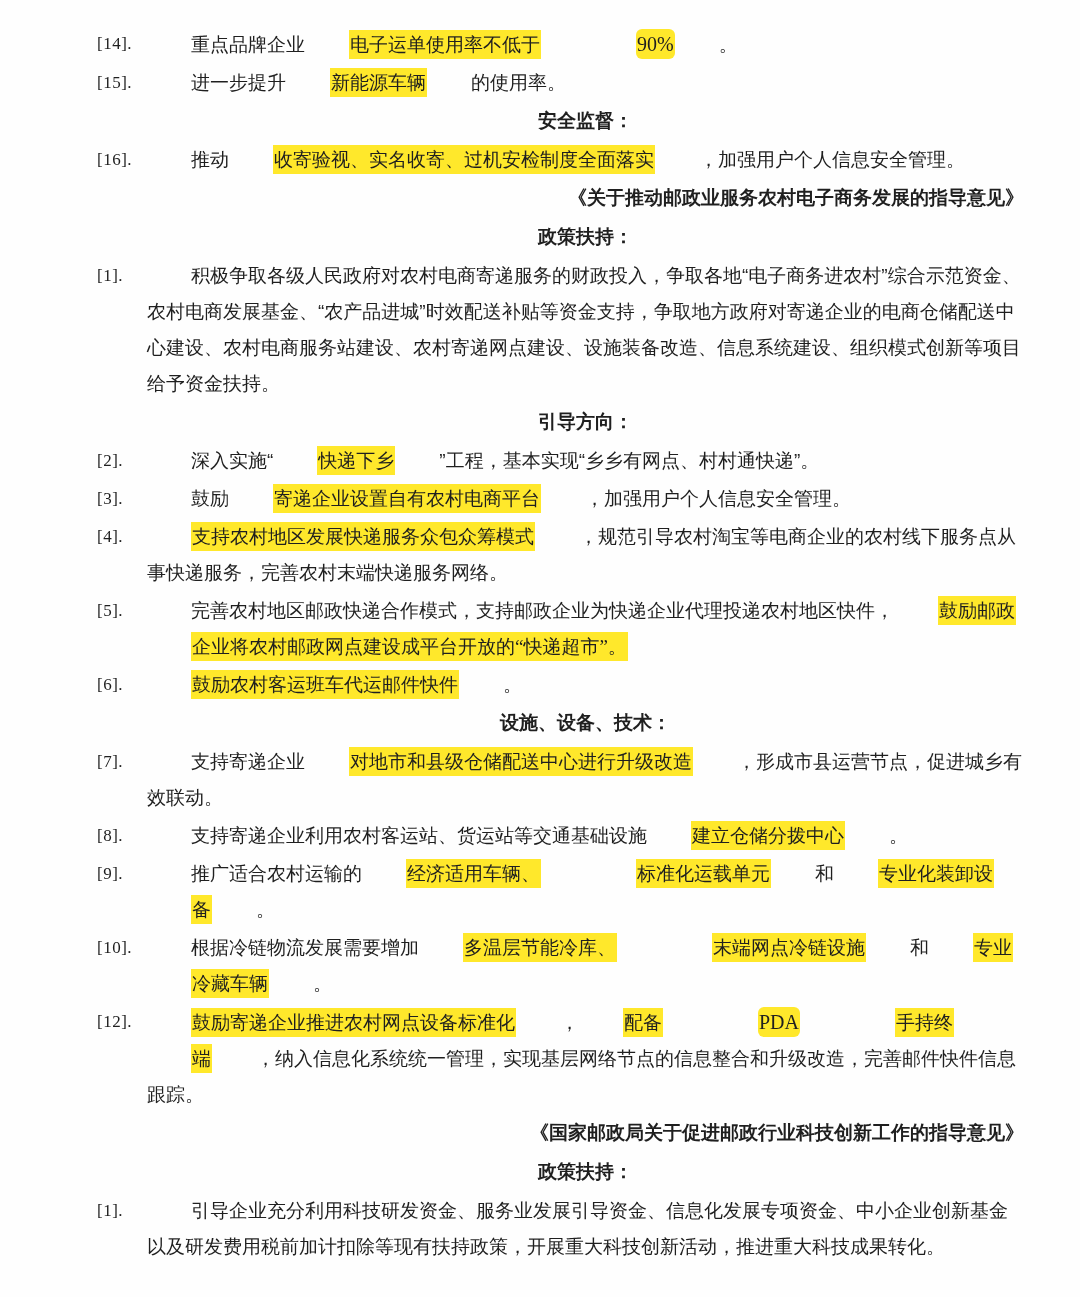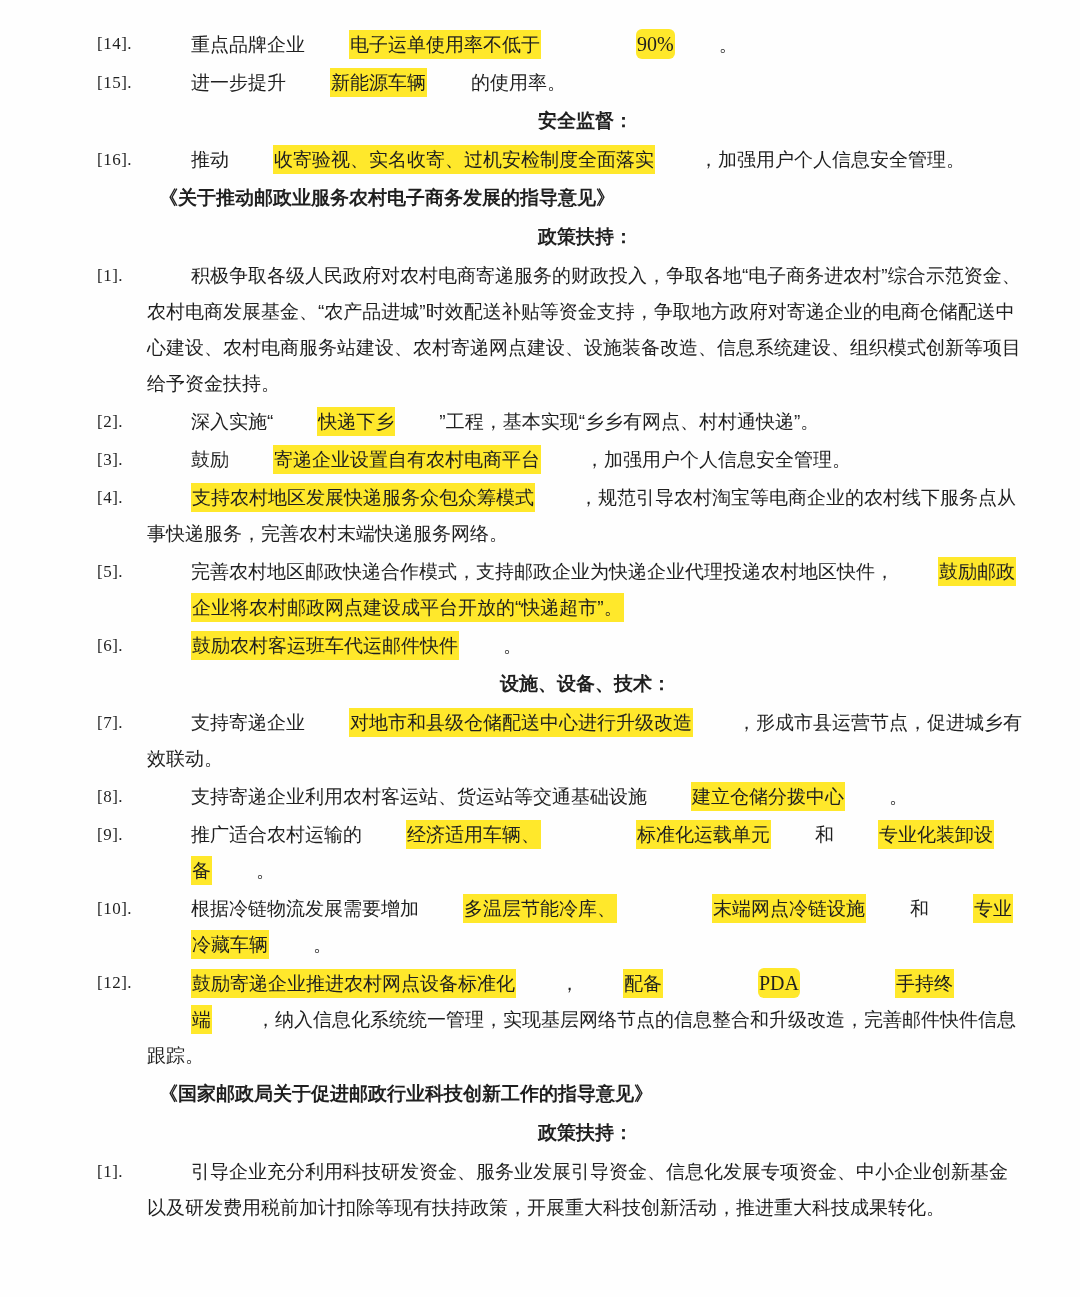--- a/index.html
+++ b/index.html
@@ -34,27 +34,29 @@
     padding-left:50px;
     margin-top:1px;
     margin-bottom:3px;
     text-align:center;
   }
   .title{
     font-weight:bold;
     padding-left:62px;
     margin-top:1px;
     margin-bottom:3px;
+    text-align:right;
   }
   .seg{white-space:pre-wrap;margin-left:44px;}
   .seg.hl{
     background:var(--hl);
     padding:4px 1px;
     -webkit-box-decoration-break:clone;
     box-decoration-break:clone;
+    font-family:Liberation Serif, serif;
   }
   .seg.latin{
     font-family:"Liberation Serif","DejaVu Serif",serif;
     font-size:20px;
     border-radius:6px;
   }
   .seg.gap{
     display:inline-block;
     width:7px;
   }
@@ -76,20 +78,21 @@
       <div class="block item">
         <span class="num">[16].</span>
         <div class="body"><span class="seg">推动</span><span class="seg hl">收寄验视、实名收寄、过机安检制度全面落实</span><span class="seg">，加强用户个人信息安全管理。</span></div>
       </div>
       <div class="block title"><span>《关于推动邮政业服务农村电子商务发展的指导意见》</span></div>
       <div class="block heading"><span>政策扶持：</span></div>
       <div class="block item">
         <span class="num">[1].</span>
         <div class="body"><span class="seg">积极争取各级人民政府对农村电商寄递服务的财政投入，争取各地“电子商务进农村”综合示范资金、农村电商发展基金、“农产品进城”时效配送补贴等资金支持，争取地方政府对寄递企业的电商仓储配送中心建设、农村电商服务站建设、农村寄递网点建设、设施装备改造、信息系统建设、组织模式创新等项目给予资金扶持。</span></div>
       </div>
+      <div class="block heading"><span>引导方向：</span></div>
       <div class="block item">
         <span class="num">[2].</span>
         <div class="body"><span class="seg">深入实施“</span><span class="seg hl">快递下乡</span><span class="seg">”工程，基本实现“乡乡有网点、村村通快递”。</span></div>
       </div>
       <div class="block item">
         <span class="num">[3].</span>
         <div class="body"><span class="seg">鼓励</span><span class="seg hl">寄递企业设置自有农村电商平台</span><span class="seg">，加强用户个人信息安全管理。</span></div>
       </div>
       <div class="block item">
         <span class="num">[4].</span>

